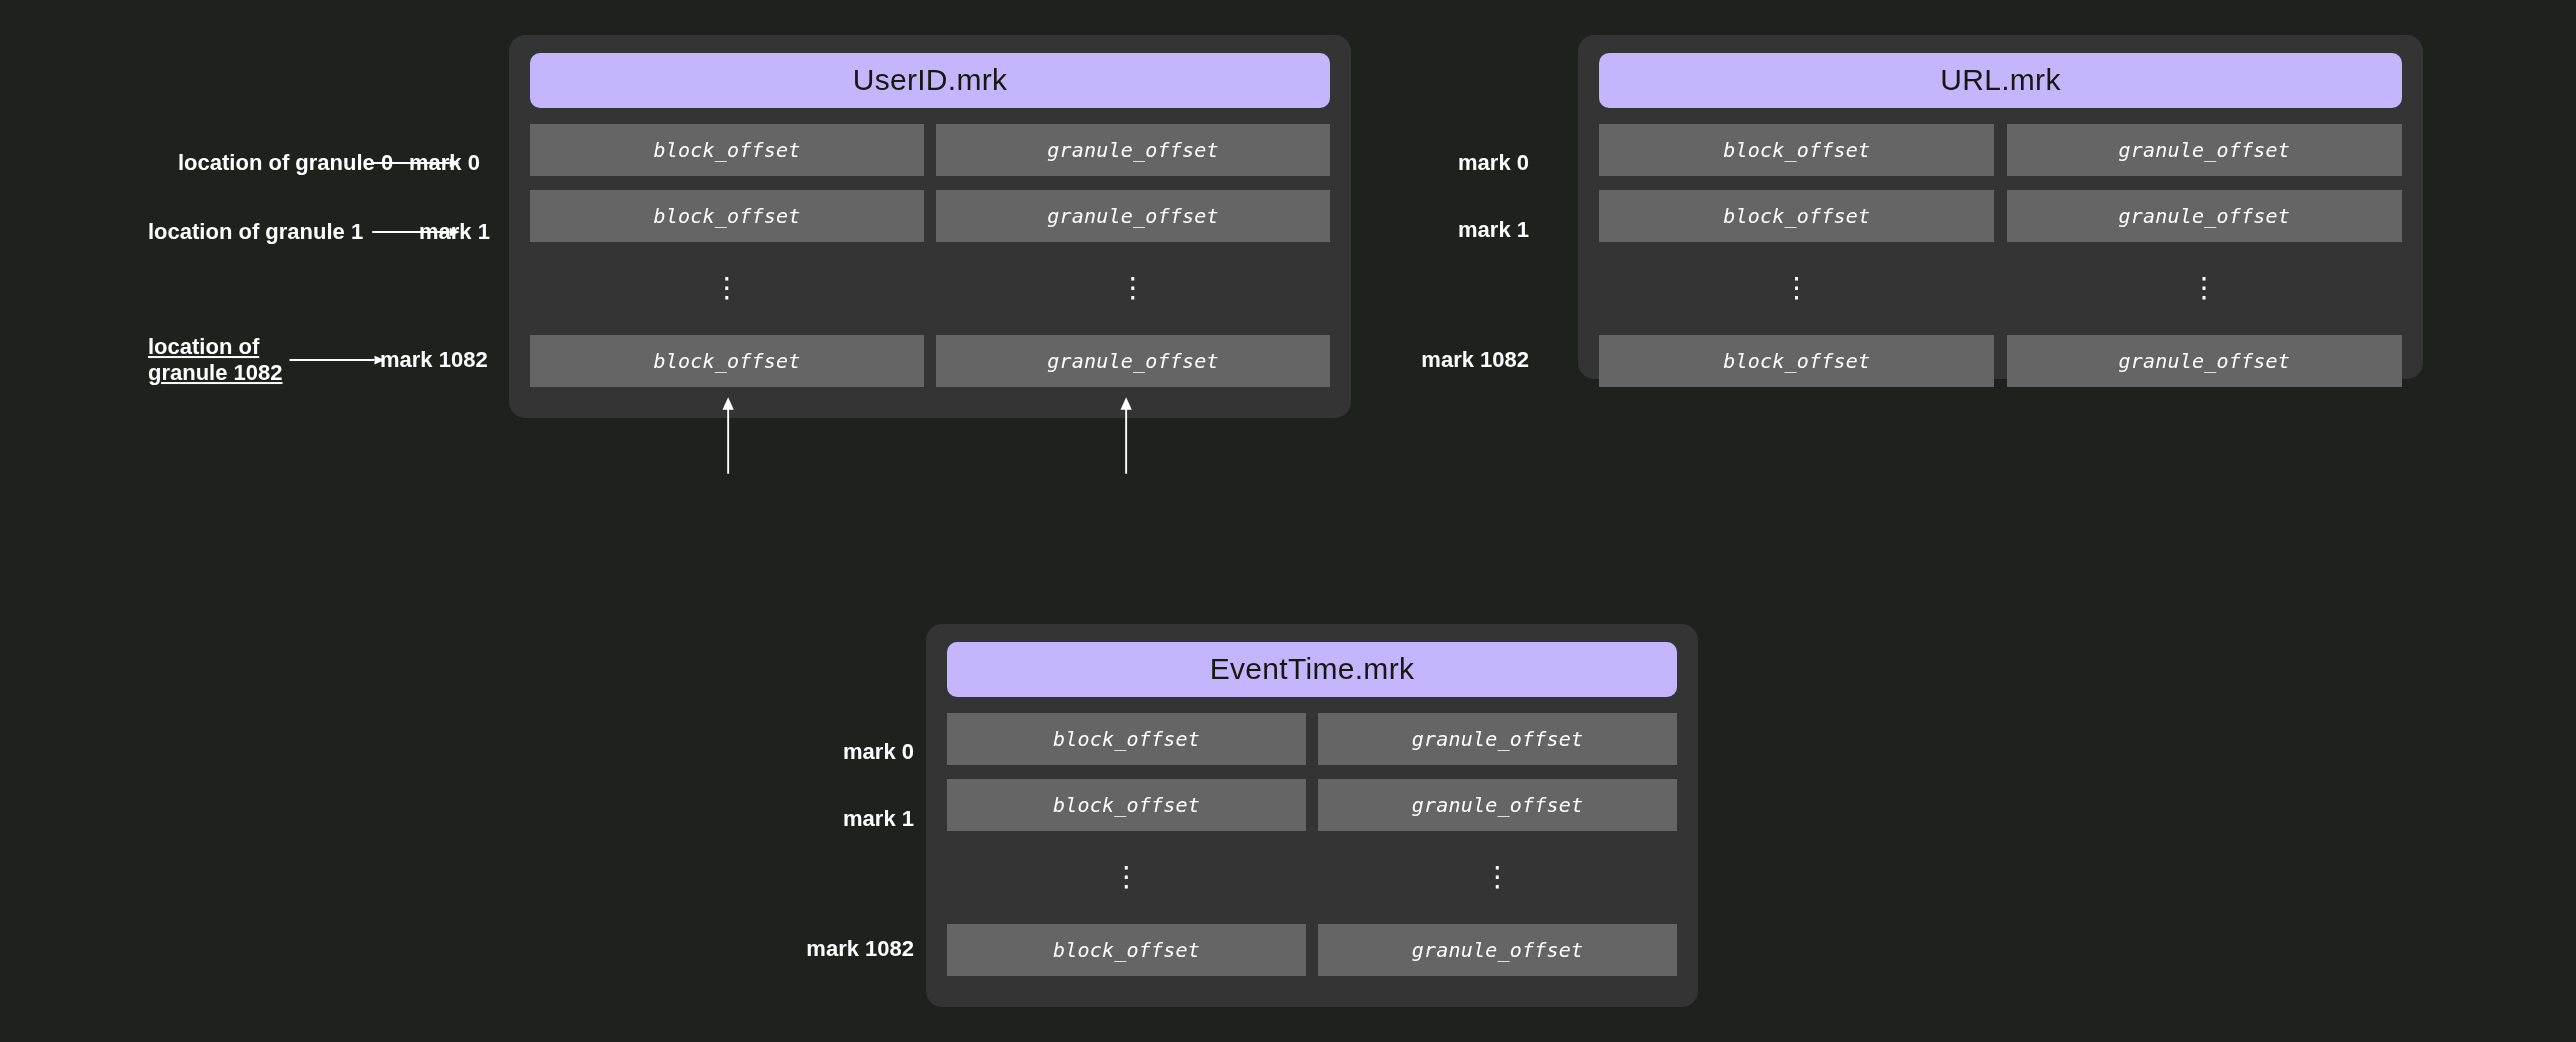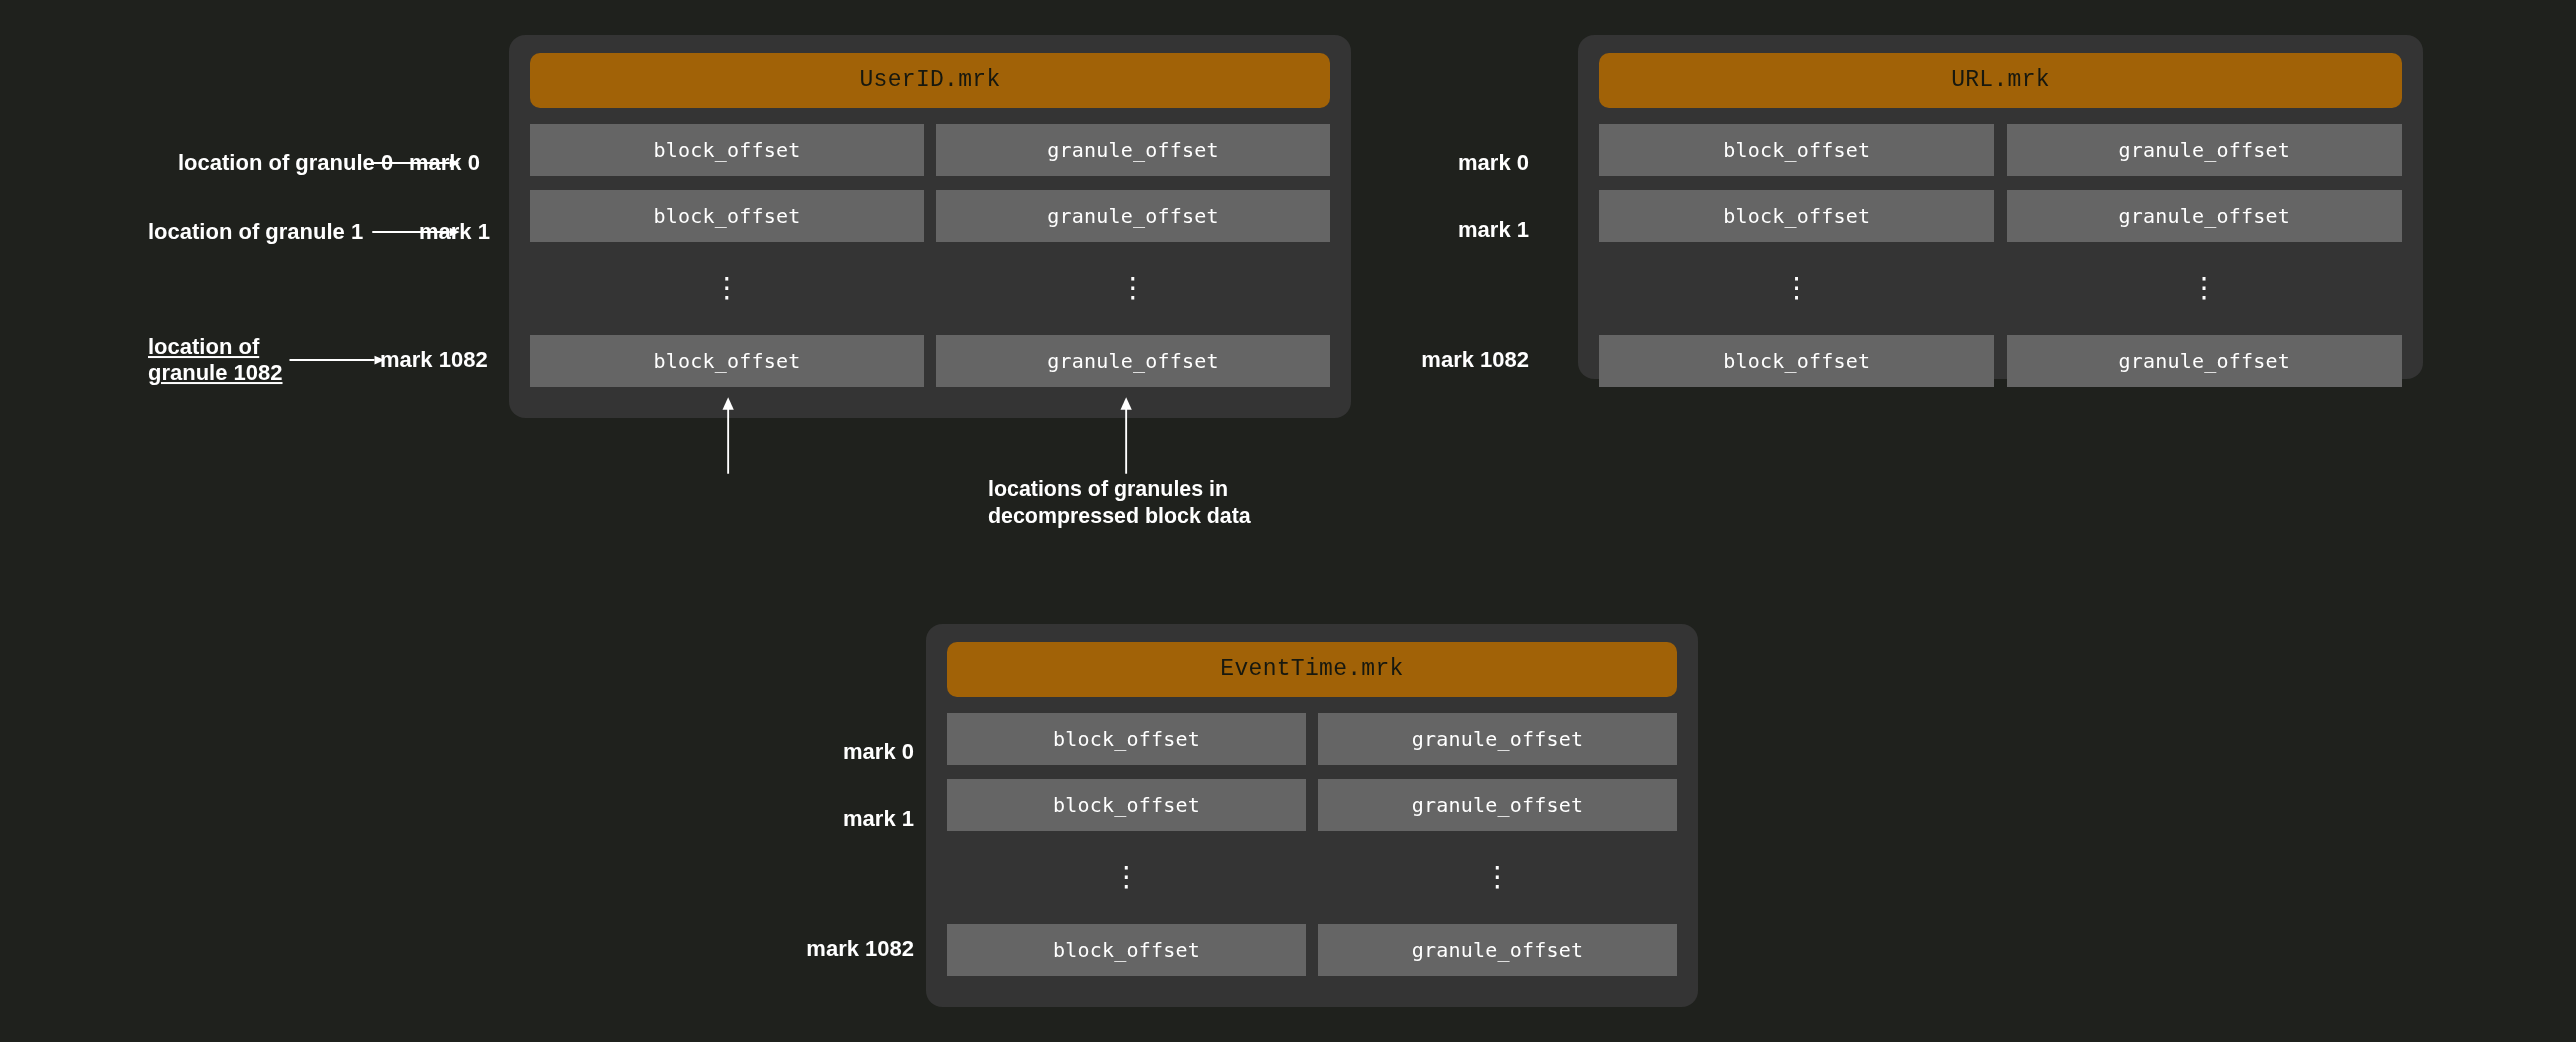--- a/index.html
+++ b/index.html
@@ -21,29 +21,29 @@
 
   
   .mrk-card {
     position: absolute;
     background: #343434;
     border-radius: 16.3px;
     box-sizing: border-box;
     padding: 17.6px 21.4px 21.4px 21.4px;
   }
   .mrk-title {
-    background: #a16207;
+    background: #c4b5fd;
     color: #17180f;
     border-radius: 10px;
     height: 55px;
     display: flex;
     align-items: center;
     justify-content: center;
-    font-family: Liberation Mono, monospace;
-    font-size: 23px;
+    font-family: Liberation Sans, sans-serif;
+    font-size: 30px;
     letter-spacing: 0.3px;
     margin-bottom: 16.3px;
   }
   .mrk-rows {
     display: flex;
     flex-direction: column;
   }
   .mrk-row {
     display: flex;
     gap: 12.6px;
@@ -53,20 +53,21 @@
     flex: 1 1 0;
     background: #656565;
     color: #ffffff;
     height: 52px;
     display: flex;
     align-items: center;
     justify-content: center;
     font-family: "DejaVu Sans Mono", "Liberation Mono", monospace;
     font-size: 20px;
     letter-spacing: 0.2px;
+    font-style: italic;
   }
   .mrk-row.ellipsis-row {
     height: 65px;
     align-items: center;
   }
   .ell {
     flex: 1 1 0;
     display: flex;
     align-items: center;
     justify-content: center;
@@ -194,22 +195,20 @@
 
   <svg class="v-arrow" style="left:720px; top:397px;" width="16.3" height="77" viewBox="0 0 26 122">
     <line x1="13" y1="122" x2="13" y2="16" stroke="#ffffff" stroke-width="3"></line>
     <path d="M13 0 L22 20 L4 20 Z" fill="#ffffff"></path>
   </svg>
 
   <svg class="v-arrow" style="left:1118px; top:397px;" width="16.3" height="77" viewBox="0 0 26 122">
     <line x1="13" y1="122" x2="13" y2="16" stroke="#ffffff" stroke-width="3"></line>
     <path d="M13 0 L22 20 L4 20 Z" fill="#ffffff"></path>
   </svg>
-  <div class="callout" style="left:988px; top:476px;">locations of granules in
-decompressed block data</div>
 
   <div class="mrk-card" style="left:926px; top:624px; width:772px; height:383px;">
     <div class="mrk-title">EventTime.mrk</div>
     <div class="mrk-rows">
       <div class="mrk-row">
         <div class="mrk-cell">block_offset</div>
         <div class="mrk-cell">granule_offset</div>
       </div>
       <div class="mrk-row">
         <div class="mrk-cell">block_offset</div>

